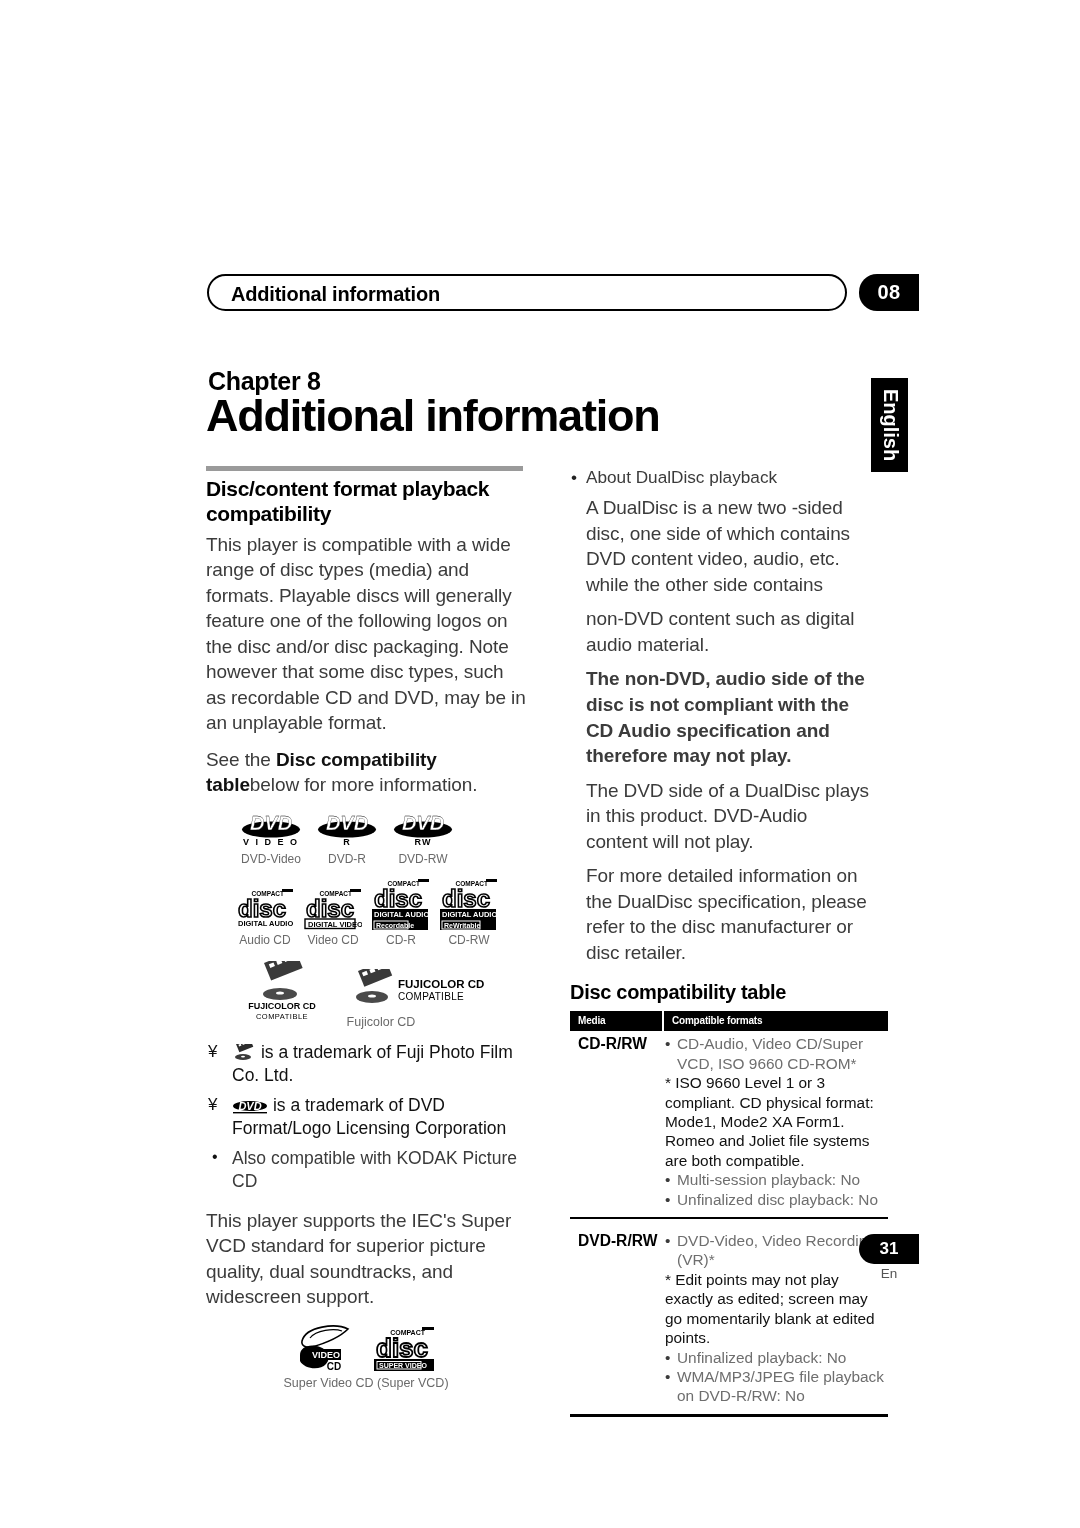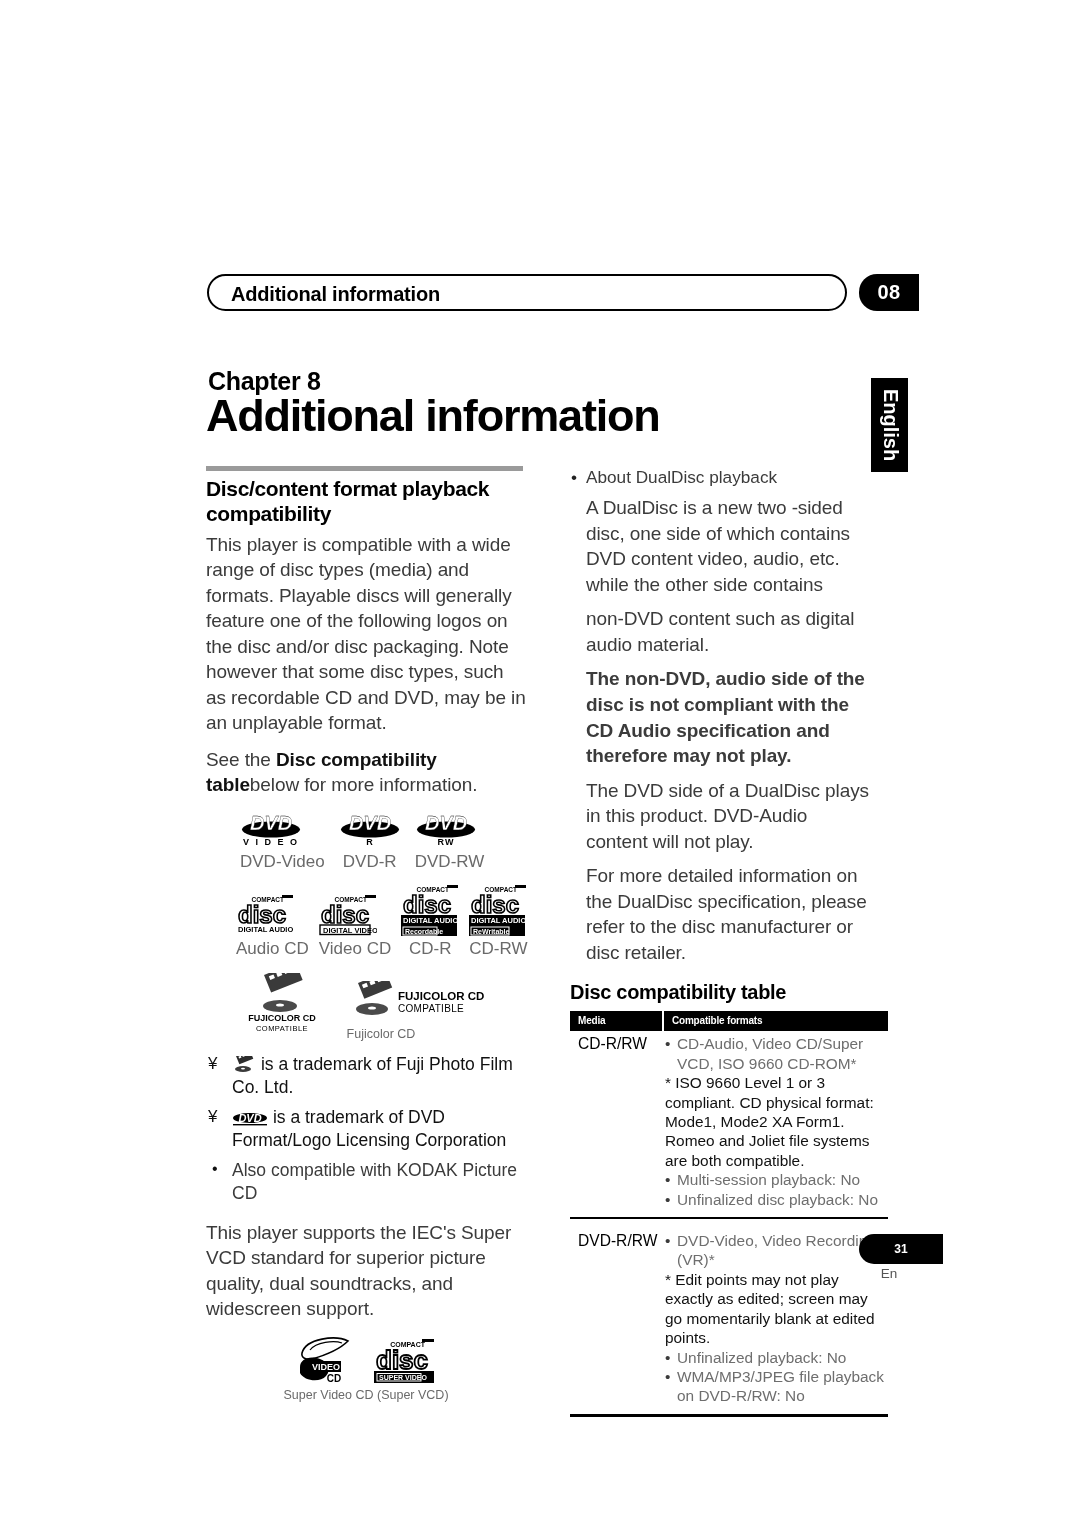--- a/index.html
+++ b/index.html
@@ -189,21 +189,21 @@
   .logo-group {
     position: relative;
     margin-top: 8px;
   }
   .logo-row {
     display: flex;
     align-items: flex-end;
   }
   .logo-cell { text-align: center; }
   .logo-cap {
-    font-size: 17px;
+    font-size: 12px;
     color: #6a6a6a;
     margin-top: 3px;
     letter-spacing: 0px;
     white-space: nowrap;
   }
 
   .caption-center {
     font-size: 12.5px;
     color: #6a6a6a;
     text-align: center;
@@ -234,21 +234,21 @@
   }
   .cmp-table tbody td {
     vertical-align: top;
     font-size: 15.4px;
     line-height: 1.26;
     padding: 3px 2px 8px 2px;
     color: #3b3b3b;
   }
   .cmp-table tbody td.media {
     color: #000;
-    font-weight: normal;
+    font-weight: bold;
     font-size: 15.6px;
     white-space: nowrap;
     padding-left: 8px;
     padding-right: 4px;
   }
   .cmp-table tbody tr.sep td { border-top: 2px solid #000; padding-top: 12px; }
   .cmp-table tbody tr.last td { border-bottom: 3px solid #000; }
 
   .cell-bullets { margin: 0; padding: 0; list-style: none; }
   .cell-bullets li {
@@ -263,26 +263,26 @@
     color: #111;
     display: block;
   }
   .grey { color: #6e6e6e; }
 
   
   .page-badge {
     position: absolute;
     left: 859px;
     top: 1234px;
-    width: 84px;
+    width: 60px;
     height: 30px;
     background: #000;
     border-radius: 15px 0 0 15px;
     color: #fff;
-    font-size: 12px;
+    font-size: 17px;
     font-weight: bold;
     display: flex;
     align-items: center;
     justify-content: center;
   }
   .page-lang {
     position: absolute;
     left: 859px;
     top: 1266px;
     width: 60px;

